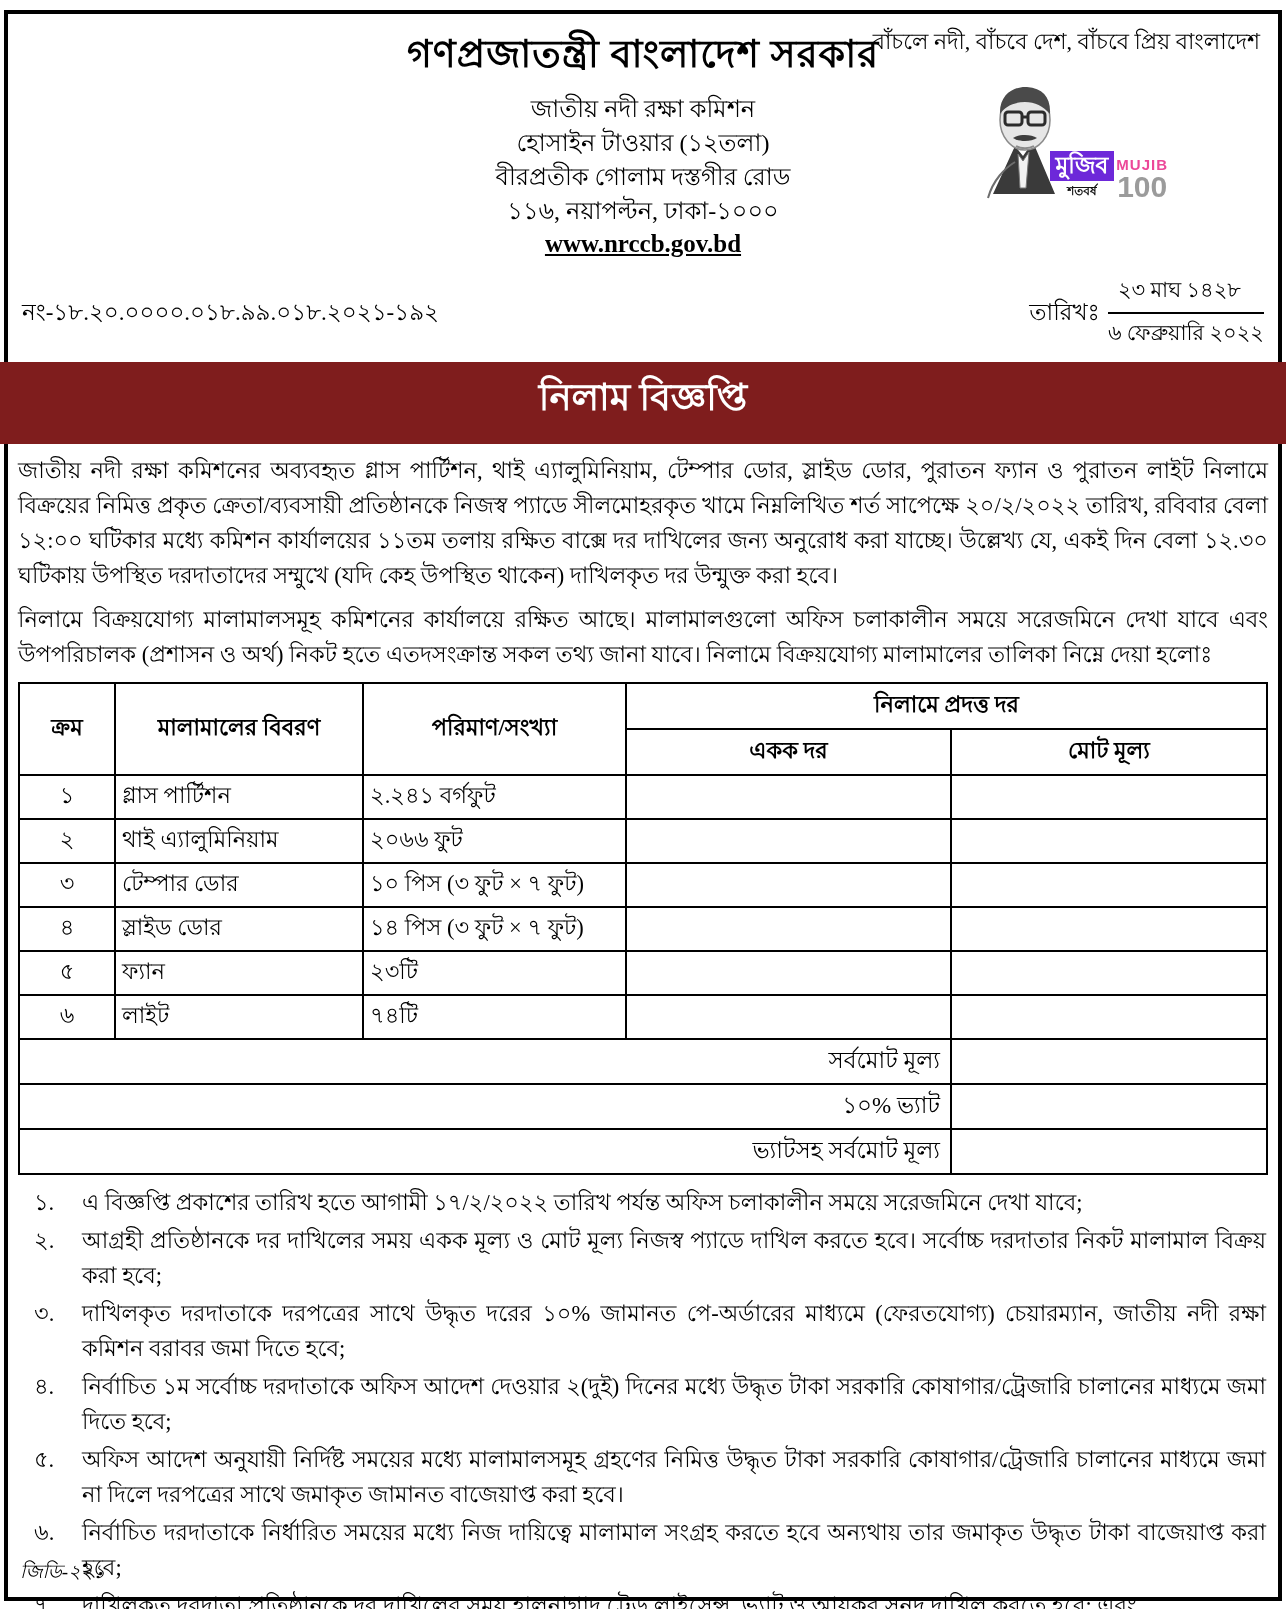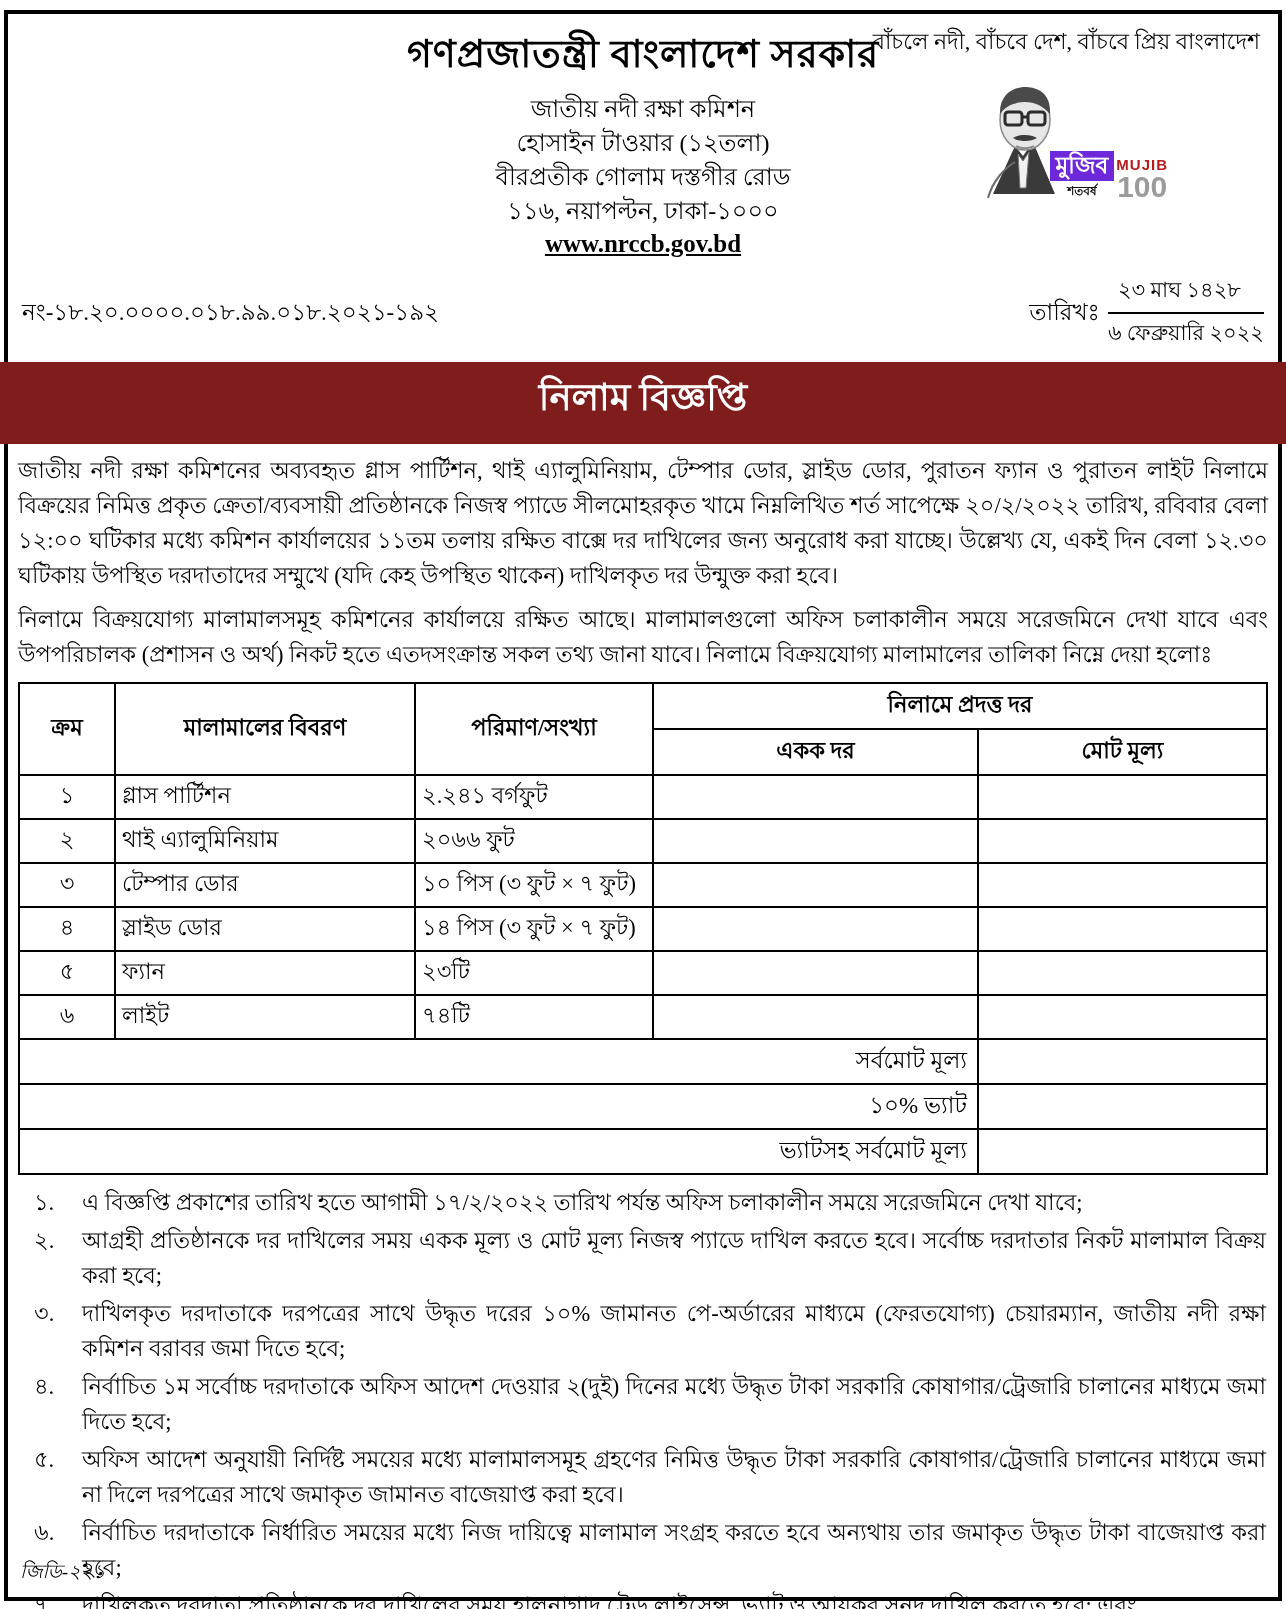--- a/index.html
+++ b/index.html
@@ -36,21 +36,21 @@
   .logo {
     position: absolute; top: 62px; right: 100px;
     width: 205px; height: 130px;
   }
   .logo-portrait { position: absolute; left: 0; top: 0; }
   .logo-words { position: absolute; right: 0; bottom: 4px; display: flex; align-items: flex-end; gap: 2px; }
   .logo-col1 { display: flex; flex-direction: column; align-items: center; }
   .mujib-bn { background: #6d28d9; color: #fff; font-weight: bold; font-size: 23px; padding: 1px 6px; line-height: 28px; }
   .mujib-bn-sub { font-size: 12px; font-weight: bold; color: #111; margin-top: 1px; }
   .logo-col2 { display: flex; flex-direction: column; line-height: 1; }
-  .mujib-en { color: #b91c1c; font-size: 15px; font-weight: bold; letter-spacing: 1px; font-family: "Liberation Sans", sans-serif; }
+  .mujib-en { color: #ec4899; font-size: 15px; font-weight: bold; letter-spacing: 1px; font-family: "Liberation Sans", sans-serif; }
   .mujib-100 { color: #9b9b9b; font-size: 30px; font-weight: bold; font-family: "Liberation Sans", sans-serif; }
 
   
   .meta-row {
     display: flex; justify-content: space-between; align-items: center;
     margin-top: 16px; font-size: 23px; padding: 0 4px;
   }
   .date-block { display: flex; align-items: center; gap: 8px; }
   .date-label { font-size: 23px; }
   .date-frac { display: inline-block; text-align: left; font-size: 21px; }
@@ -71,22 +71,22 @@
 
   
   table.items {
     width: 100%; border-collapse: collapse; margin-top: 10px;
     font-size: 22.5px;
   }
   table.items th, table.items td { border: 2px solid #000; }
   table.items th { font-weight: bold; padding: 3px 6px; }
   table.items td { padding: 2px 6px; height: 37px; }
   .col-serial { width: 96px; text-align: center; }
-  .col-desc { width: 300px; }
-  .col-qty { width: 238px; }
+  .col-desc { width: 248px; }
+  .col-qty { width: 263px; }
   .col-unit { width: 325px; }
   td.cell-desc, td.cell-qty { padding-left: 16px; }
   .sum-label { text-align: right; padding-right: 10px !important; font-size: 23px; }
 
   
   .conditions { margin-top: 10px; }
   .cond { display: flex; align-items: flex-start; margin-bottom: 3px; }
   .cond-num { width: 64px; flex: 0 0 64px; padding-left: 16px; font-size: 22.5px; line-height: 35px; }
   .cond-text { flex: 1; font-size: 22.5px; line-height: 35px; text-align: justify; padding-right: 2px; }
 

